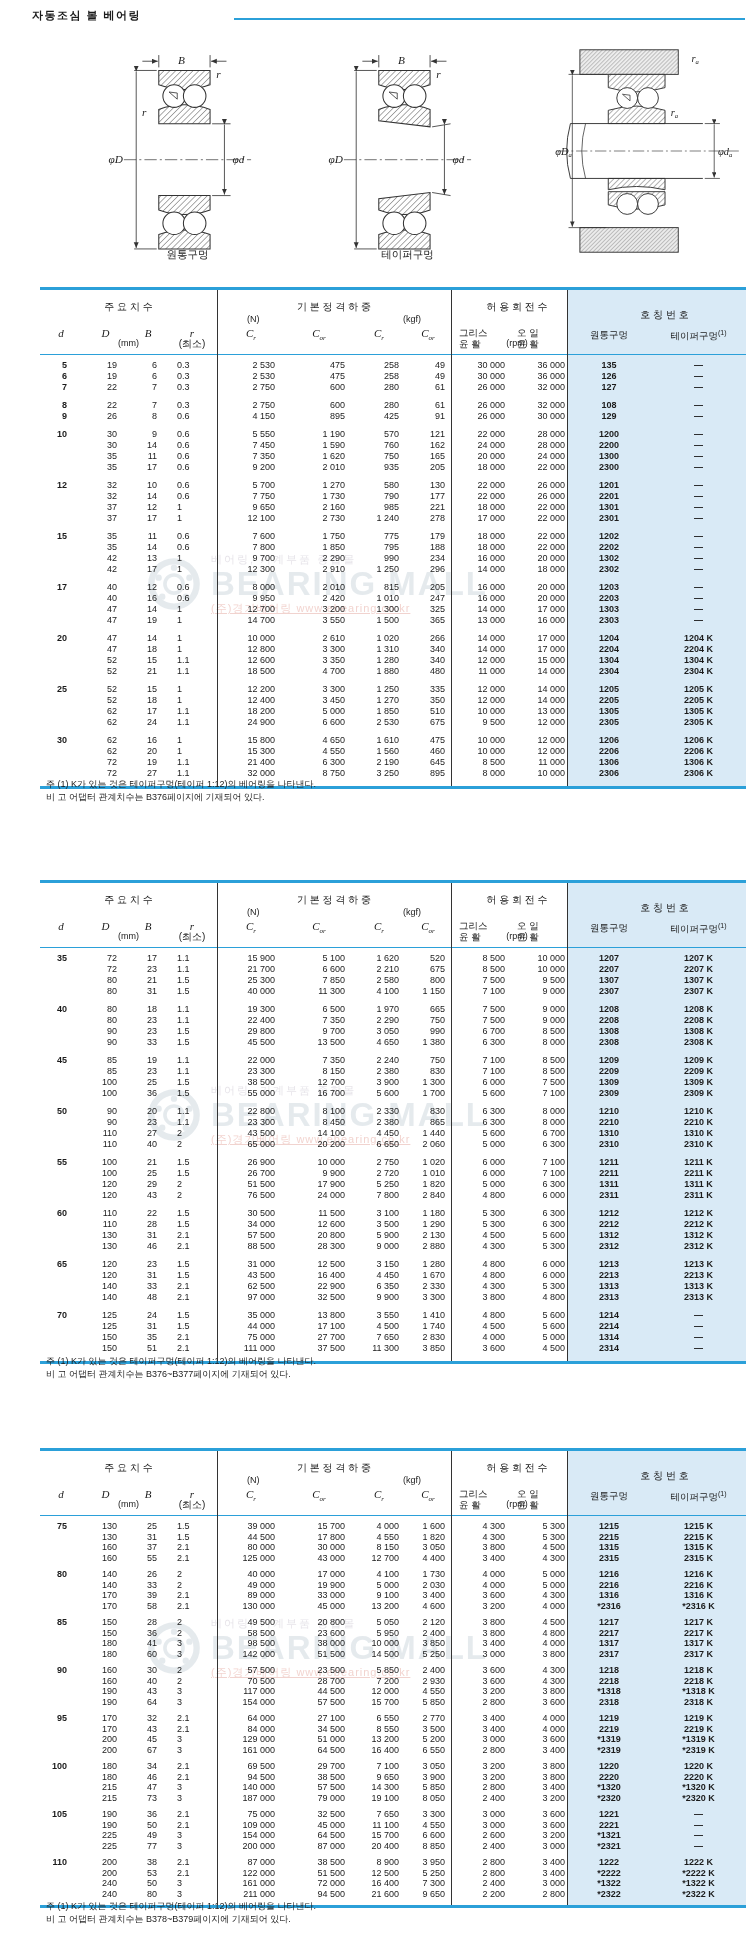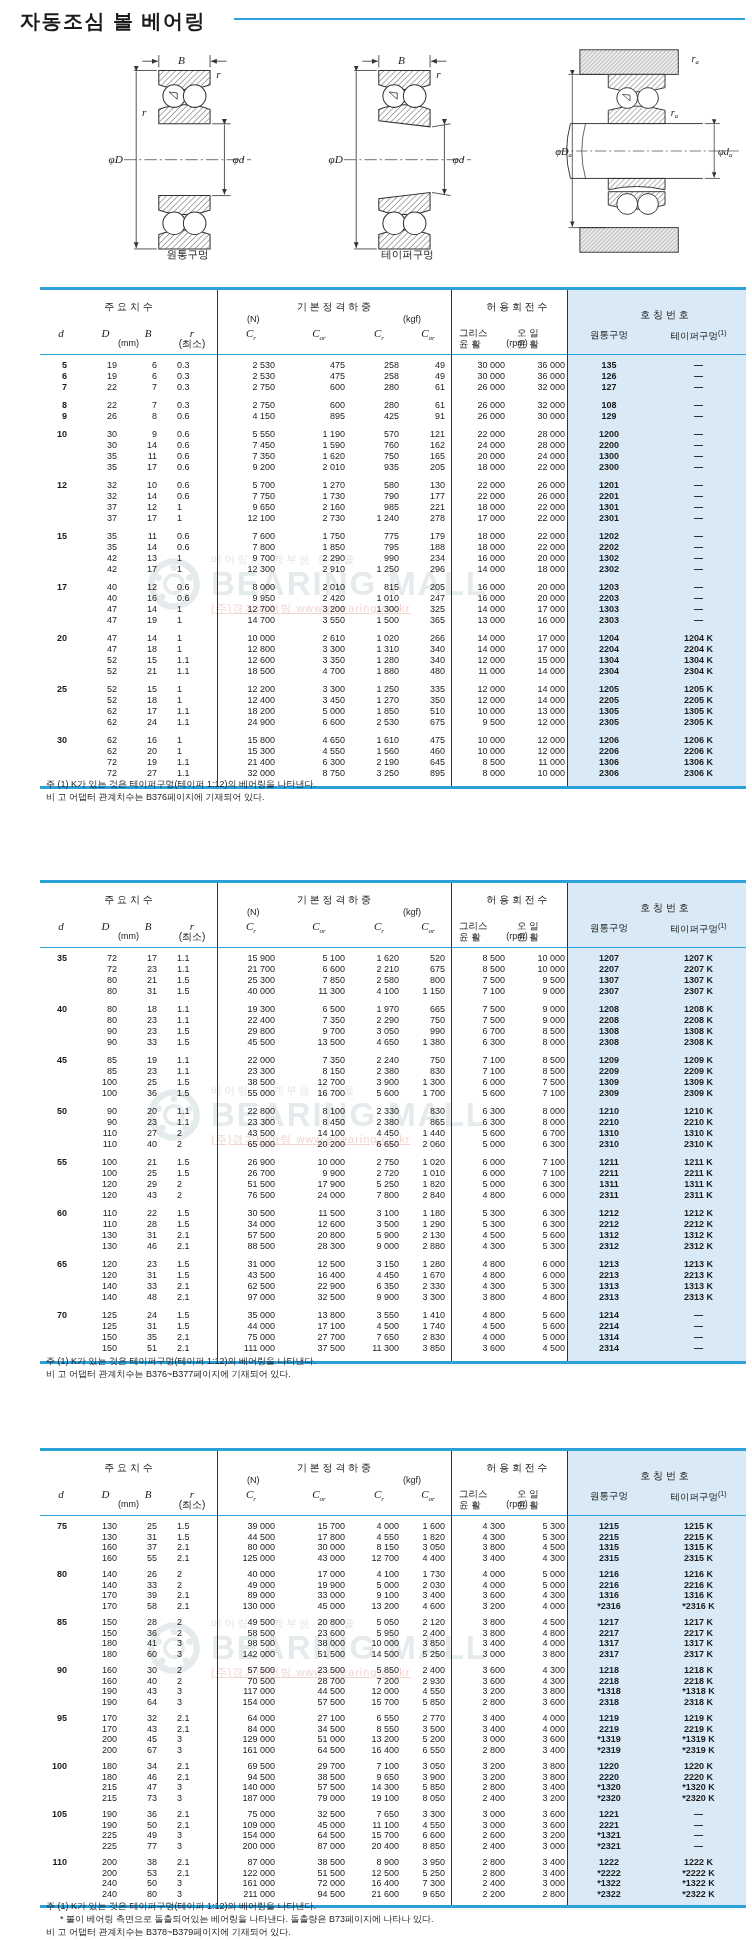--- a/index.html
+++ b/index.html
@@ -3,21 +3,21 @@
 <meta charset="utf-8">
 <style>
   * { box-sizing: border-box; margin: 0; padding: 0; }
   body {
     width: 752px; height: 1940px; position: relative; overflow: hidden;
     background: #fff; color: #1b1b1b;
     font-family: "Liberation Sans", sans-serif;
   }
   
   .figures { position: absolute; left: 0; top: 6px; width: 752px; height: 276px; }
-  .page-title { position: absolute; left: 20px; top: 2px; font-size: 20px; font-weight: bold; letter-spacing: 1.5px; }
+  .page-title { position: absolute; left: 32px; top: 2px; font-size: 11px; font-weight: bold; letter-spacing: 1.5px; }
   .title-rule { position: absolute; left: 234px; top: 12px; width: 511px; height: 2px; background: #2ba0d9; }
   .fig { position: absolute; }
   .fig-caption { position: absolute; top: 242px; width: 185px; text-align: center; font-size: 10.5px; }
   .dim { font-family: "Liberation Serif", serif; font-style: italic; font-size: 11px; fill: #222; }
   .ssub { font-size: 7px; }
   
   .btable {
     position: absolute; left: 40px; width: 706px; background: #fff;
     border-top: 3px solid #2ba0d9; border-bottom: 3px solid #2ba0d9;
   }
@@ -1791,15 +1791,14 @@
           <div class="cell c8">2 200</div>
           <div class="cell c9">2 800</div>
           <div class="cell c10">*2322</div>
           <div class="cell c11">*2322 K</div>
         </div>
       </div>
     </div>
   </div>
 <div class="notes n3">
     <div class="note-line">주 (1) K가 있는 것은 테이퍼구멍(테이퍼 1:12)의 베어링을 나타낸다.</div>
-    <div class="note-line note-indent">* 볼이 베어링 측면으로 돌출되어있는 베어링을 나타낸다. 돌출량은 B73페이지에 나타나 있다.</div>
     <div class="note-line">비 고 어댑터 관계치수는 B378~B379페이지에 기재되어 있다.</div>
   </div>
 
 </body></html>

